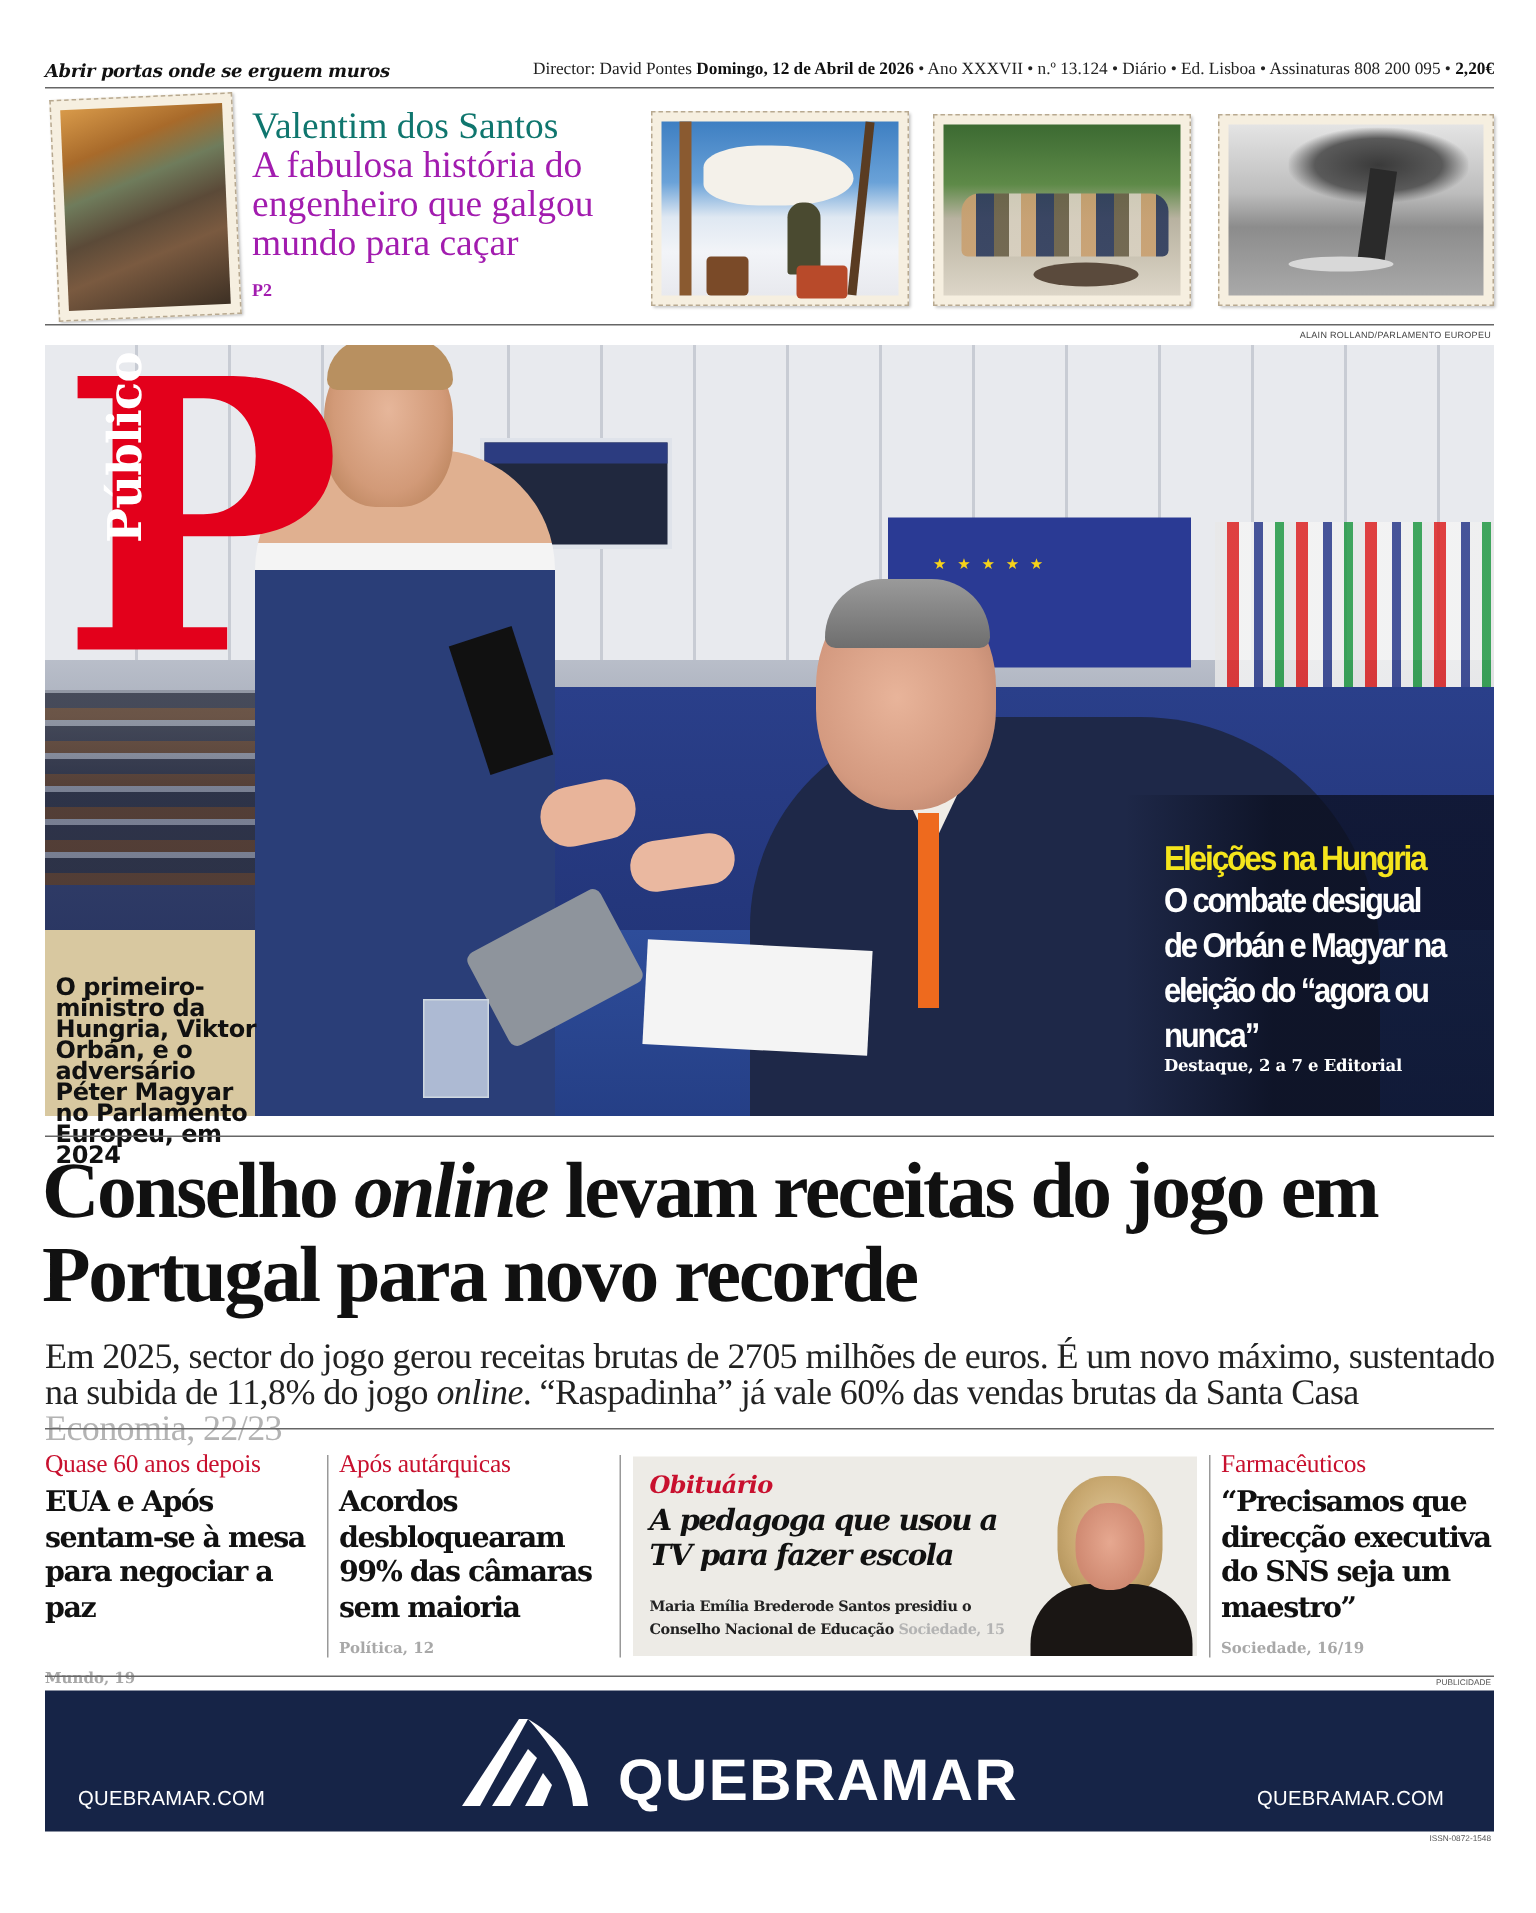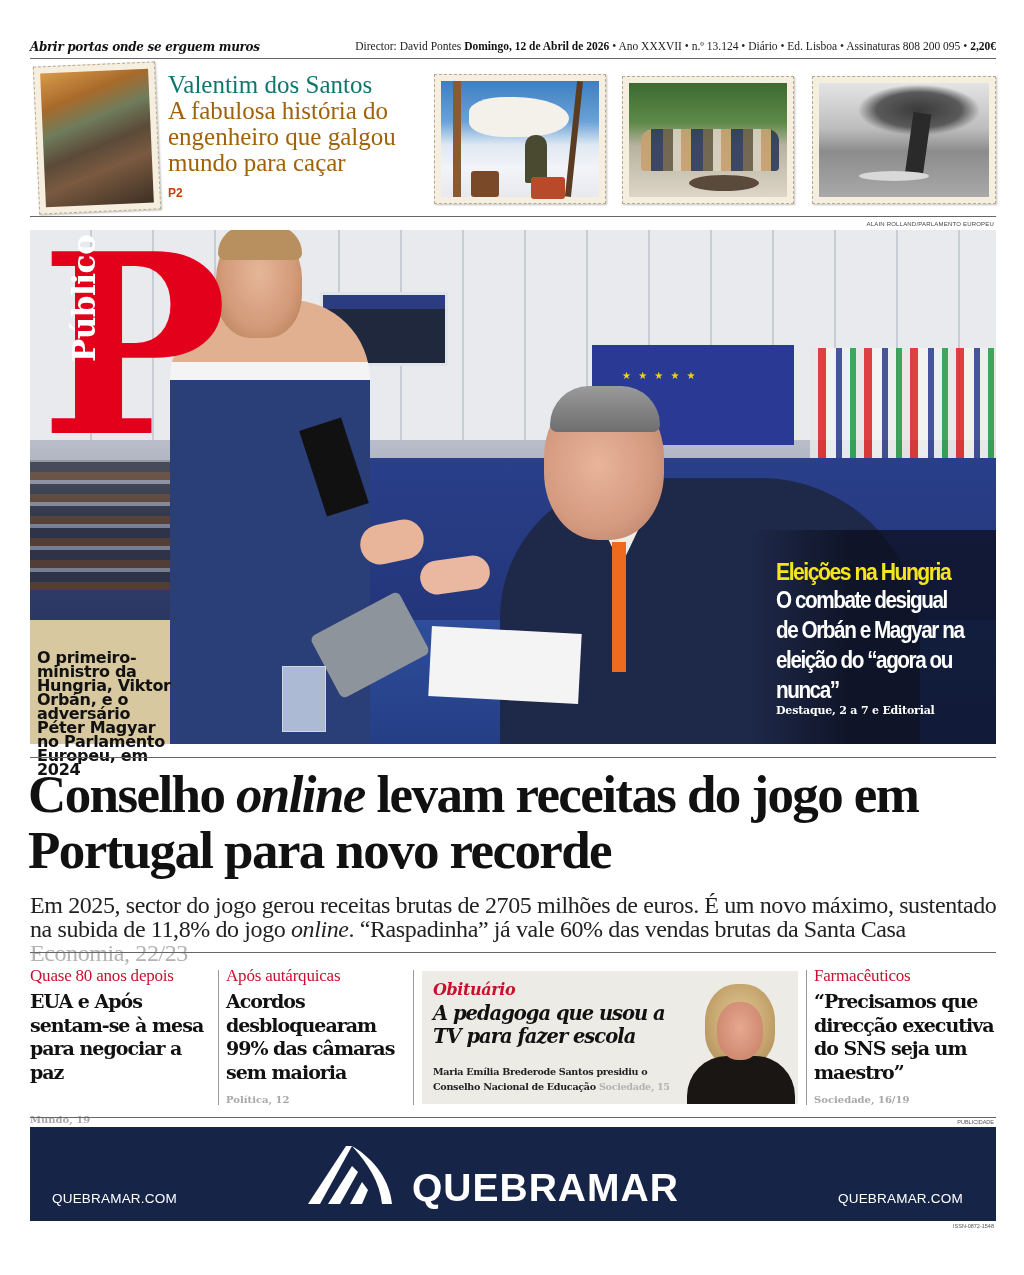--- a/index.html
+++ b/index.html
@@ -13,22 +13,22 @@
   .meta { left: 312px; top: 40px; width: 684px; font-family: "Liberation Serif", serif; font-size: 11.5px; color: #222; white-space: nowrap; text-align: right; }
   .meta b { font-weight: bold; color: #111; }
   .rule-top { left: 30px; top: 58px; width: 966px; height: 1px; background: #666; }
 
   
   .stamp { background: #f6efe0; border: 1px dashed #b8a990; box-shadow: 1px 1px 2px rgba(0,0,0,.25); padding: 6px; }
   .stamp .img { width: 100%; height: 100%; }
   .portrait { left: 36px; top: 64px; width: 122px; height: 148px; transform: rotate(-2.5deg); }
   .portrait .img { background: linear-gradient(160deg, #d89a4a 0%, #a86a2a 22%, #6f7c5c 38%, #5b4a38 55%, #7a5a40 70%, #3d3024 100%); }
   .teaser-kicker { left: 168px; top: 72px; font-family: "Liberation Serif", serif; font-size: 25px; color: #0f766e; line-height: 26px; }
-  .teaser-title { left: 168px; top: 98px; width: 270px; font-family: "Liberation Serif", serif; font-size: 25px; color: #a16207; line-height: 26px; }
-  .teaser-page { left: 168px; top: 186px; font-family: Liberation Sans, sans-serif; font-weight: bold; font-size: 12px; color: #c2410c; }
+  .teaser-title { left: 168px; top: 98px; width: 270px; font-family: "Liberation Serif", serif; font-size: 25px; color: #a21caf; line-height: 26px; }
+  .teaser-page { left: 168px; top: 186px; font-family: Liberation Serif, serif; font-weight: bold; font-size: 12px; color: #a21caf; }
 
   .photo1 { left: 434px; top: 74px; width: 172px; height: 130px; }
   .photo1 .img { background: linear-gradient(180deg, #3e7fc2 0%, #6aa2d8 35%, #dfe8f2 55%, #f2f4f8 75%, #e8e9ee 100%); position: relative; }
   .photo1 .pelt { position: absolute; left: 28px; top: 16px; width: 100px; height: 40px; background: #f4f1ea; border-radius: 40% 60% 50% 40%; }
   .photo1 .pole1 { position: absolute; left: 12px; top: 0; width: 8px; height: 100%; background: #8a5a30; }
   .photo1 .pole2 { position: absolute; left: 130px; top: 0; width: 6px; height: 100%; background: #5a3c22; transform: rotate(6deg); }
   .photo1 .barrel1 { position: absolute; left: 30px; top: 90px; width: 28px; height: 26px; background: #7a4a28; border-radius: 3px; }
   .photo1 .barrel2 { position: absolute; left: 90px; top: 96px; width: 34px; height: 22px; background: #b84a2a; border-radius: 3px; }
   .photo1 .man { position: absolute; left: 84px; top: 54px; width: 22px; height: 48px; background: #4a4a30; border-radius: 10px 10px 2px 2px; }
 
@@ -221,21 +221,21 @@
 <div class="abs rule-3"></div>
 
 <div class="abs main-hl">
   <span>Conselho </span><em>online</em><span> levam receitas do jogo em Portugal para novo recorde</span>
 </div>
 <div class="abs lede">
   <span>Em 2025, sector do jogo gerou receitas brutas de 2705 milhões de euros. É um novo máximo, sustentado na subida de 11,8% do jogo </span><em>online</em><span>. “Raspadinha” já vale 60% das vendas brutas da Santa Casa </span><span class="ref">Economia, 22/23</span>
 </div>
 <div class="abs rule-4"></div>
 
-<div class="abs brief-kicker b1">Quase 80 anos depois</div>
+<div class="abs brief-kicker b1">Quase 60 anos depois</div>
 <div class="abs brief-title b1-title">EUA e Após sentam-se à mesa para negociar a paz</div>
 <div class="abs brief-ref b1-ref">Mundo, 19</div>
 <div class="abs vsep sep1"></div>
 
 <div class="abs brief-kicker b2">Após autárquicas</div>
 <div class="abs brief-title b2-title">Acordos desbloquearam 99% das câmaras sem maioria</div>
 <div class="abs brief-ref b2-ref">Política, 12</div>
 <div class="abs vsep sep2"></div>
 
 <div class="abs obit"></div>

